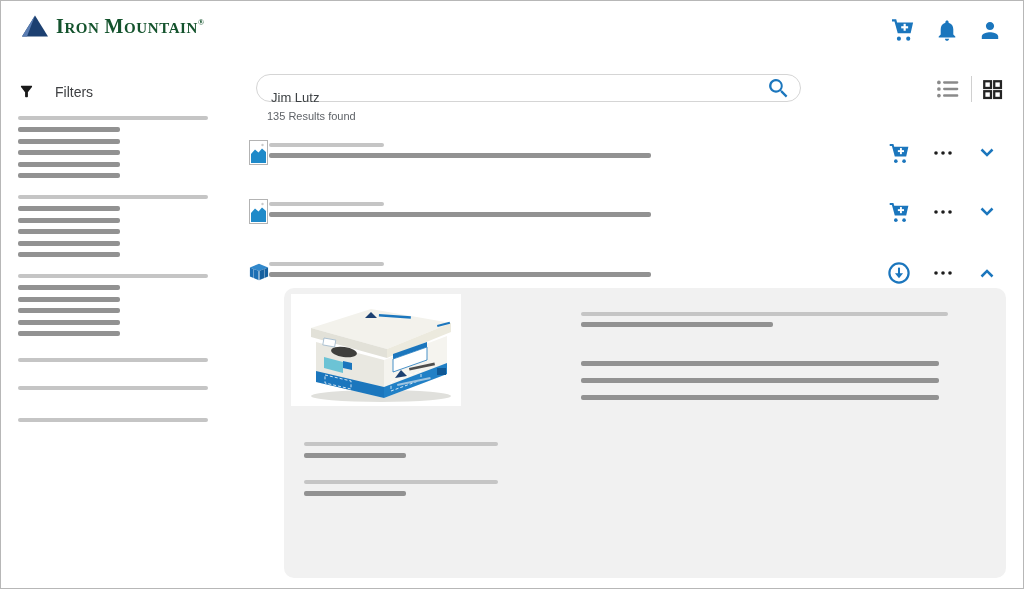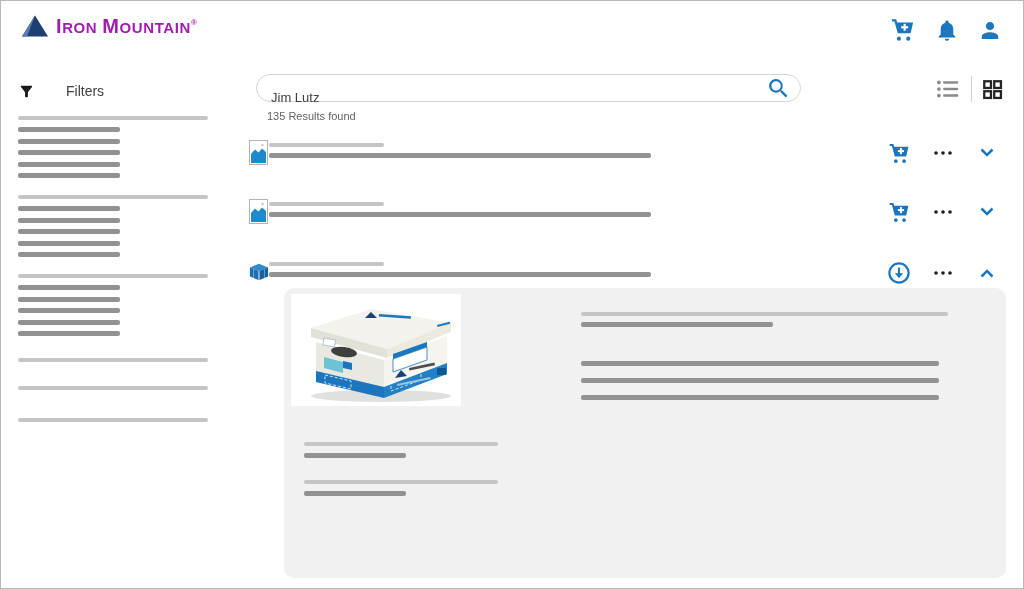--- a/index.html
+++ b/index.html
@@ -6,37 +6,37 @@
   html,body { background:#fff; }
   body { font-family:"Liberation Sans", sans-serif; }
 
   .window {
     position:relative; width:1024px; height:589px;
     border:1px solid #b7b7b7; background:#fff; overflow:hidden;
   }
 
   
   .brand { position:absolute; left:20px; top:13px; display:flex; align-items:center; gap:7px; }
-  .brand-text { font-family:Liberation Sans, sans-serif; color:#a21caf; font-weight:700;
+  .brand-text { font-family:Liberation Serif, serif; color:#14532d; font-weight:700;
                 font-size:20px; letter-spacing:.6px; white-space:nowrap; }
   .brand-text .small { font-size:15px; }
   .brand-text .w2i { margin-left:5px; }
   .brand-text sup { font-size:8px; vertical-align:super; }
 
   .header-actions { position:absolute; right:21px; top:16px; display:flex; align-items:center; gap:19px; }
   button { background:none; border:0; padding:0; cursor:pointer; display:inline-flex; align-items:center; justify-content:center; }
 
   
   .bar { border-radius:2px; }
   .bar.light { height:4px; background:#c5c5c5; }
   .bar.dark  { height:5px; background:#929292; }
 
   
   .sidebar { position:absolute; left:0; top:60px; width:240px; }
-  .filters-title { display:flex; align-items:flex-start; gap:31px; padding:22px 0 0 17px; }
+  .filters-title { display:flex; align-items:center; gap:20px; padding:22px 0 0 17px; }
   .filters-title span { font-size:14px; color:#3f4043; font-weight:500; }
   .fgroup { padding-left:17px; }
   .fgroup .bar.light { width:190px; margin-top:16px; }
   .fgroup .bar.dark  { width:102px; margin-top:7px; }
   .fgroup .bar.dark + .bar.dark { margin-top:6.5px; }
   .g2 .bar.light, .g3 .bar.light { margin-top:17px; }
   .collapsed { padding-left:17px; }
   .collapsed .bar.light { width:190px; }
   .c1 { margin-top:22px; } .c2 { margin-top:24px; } .c3 { margin-top:28px; }
 

